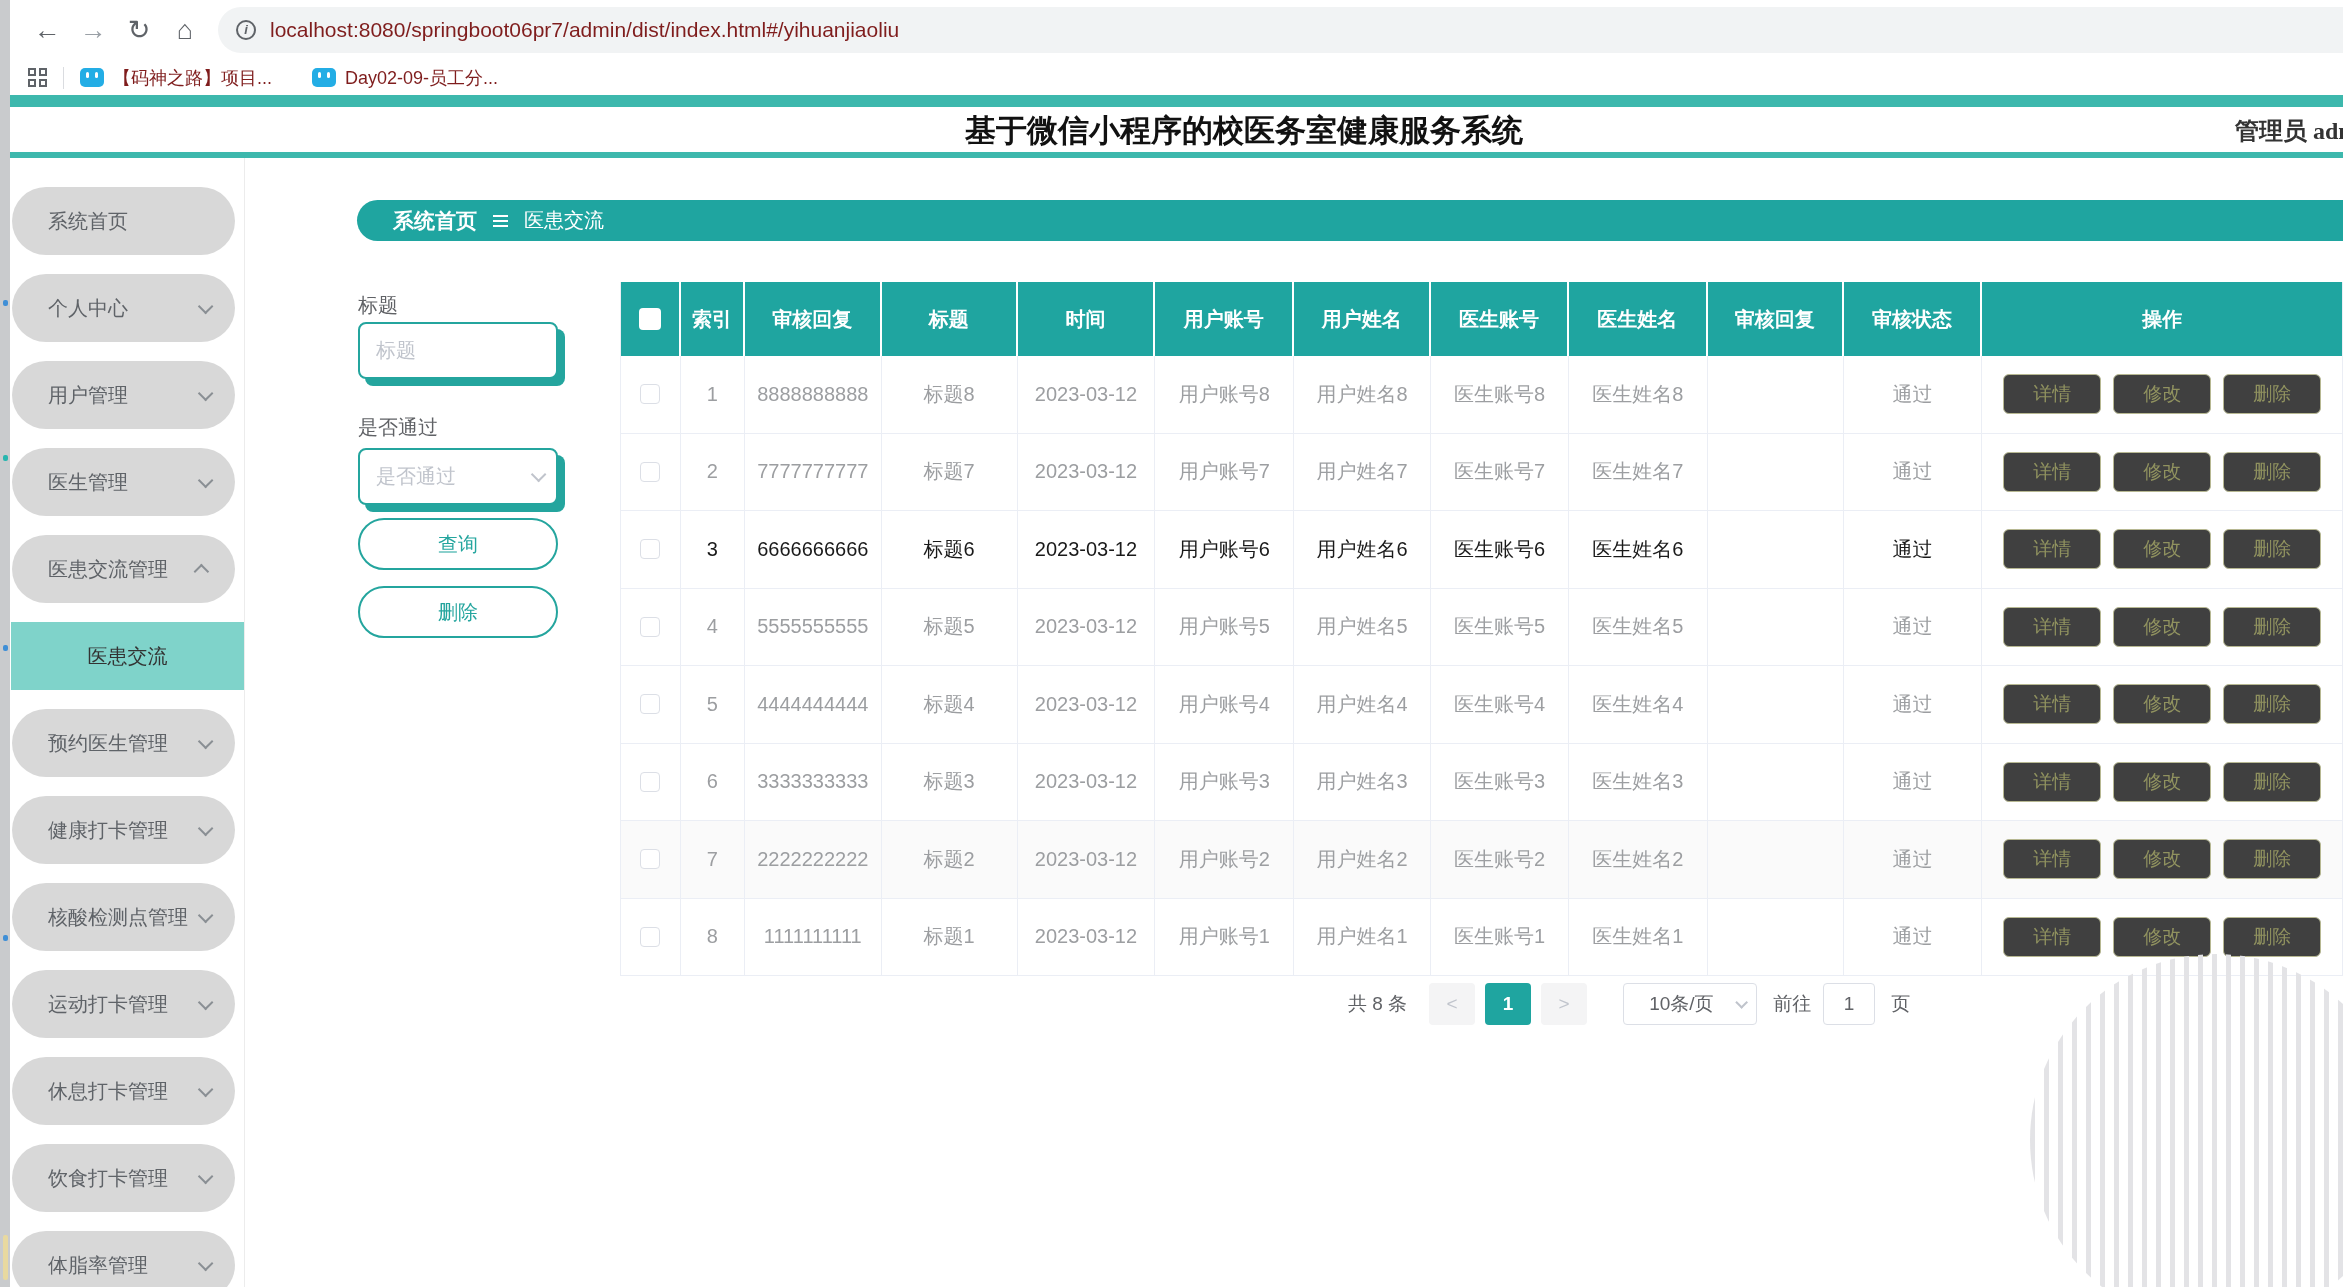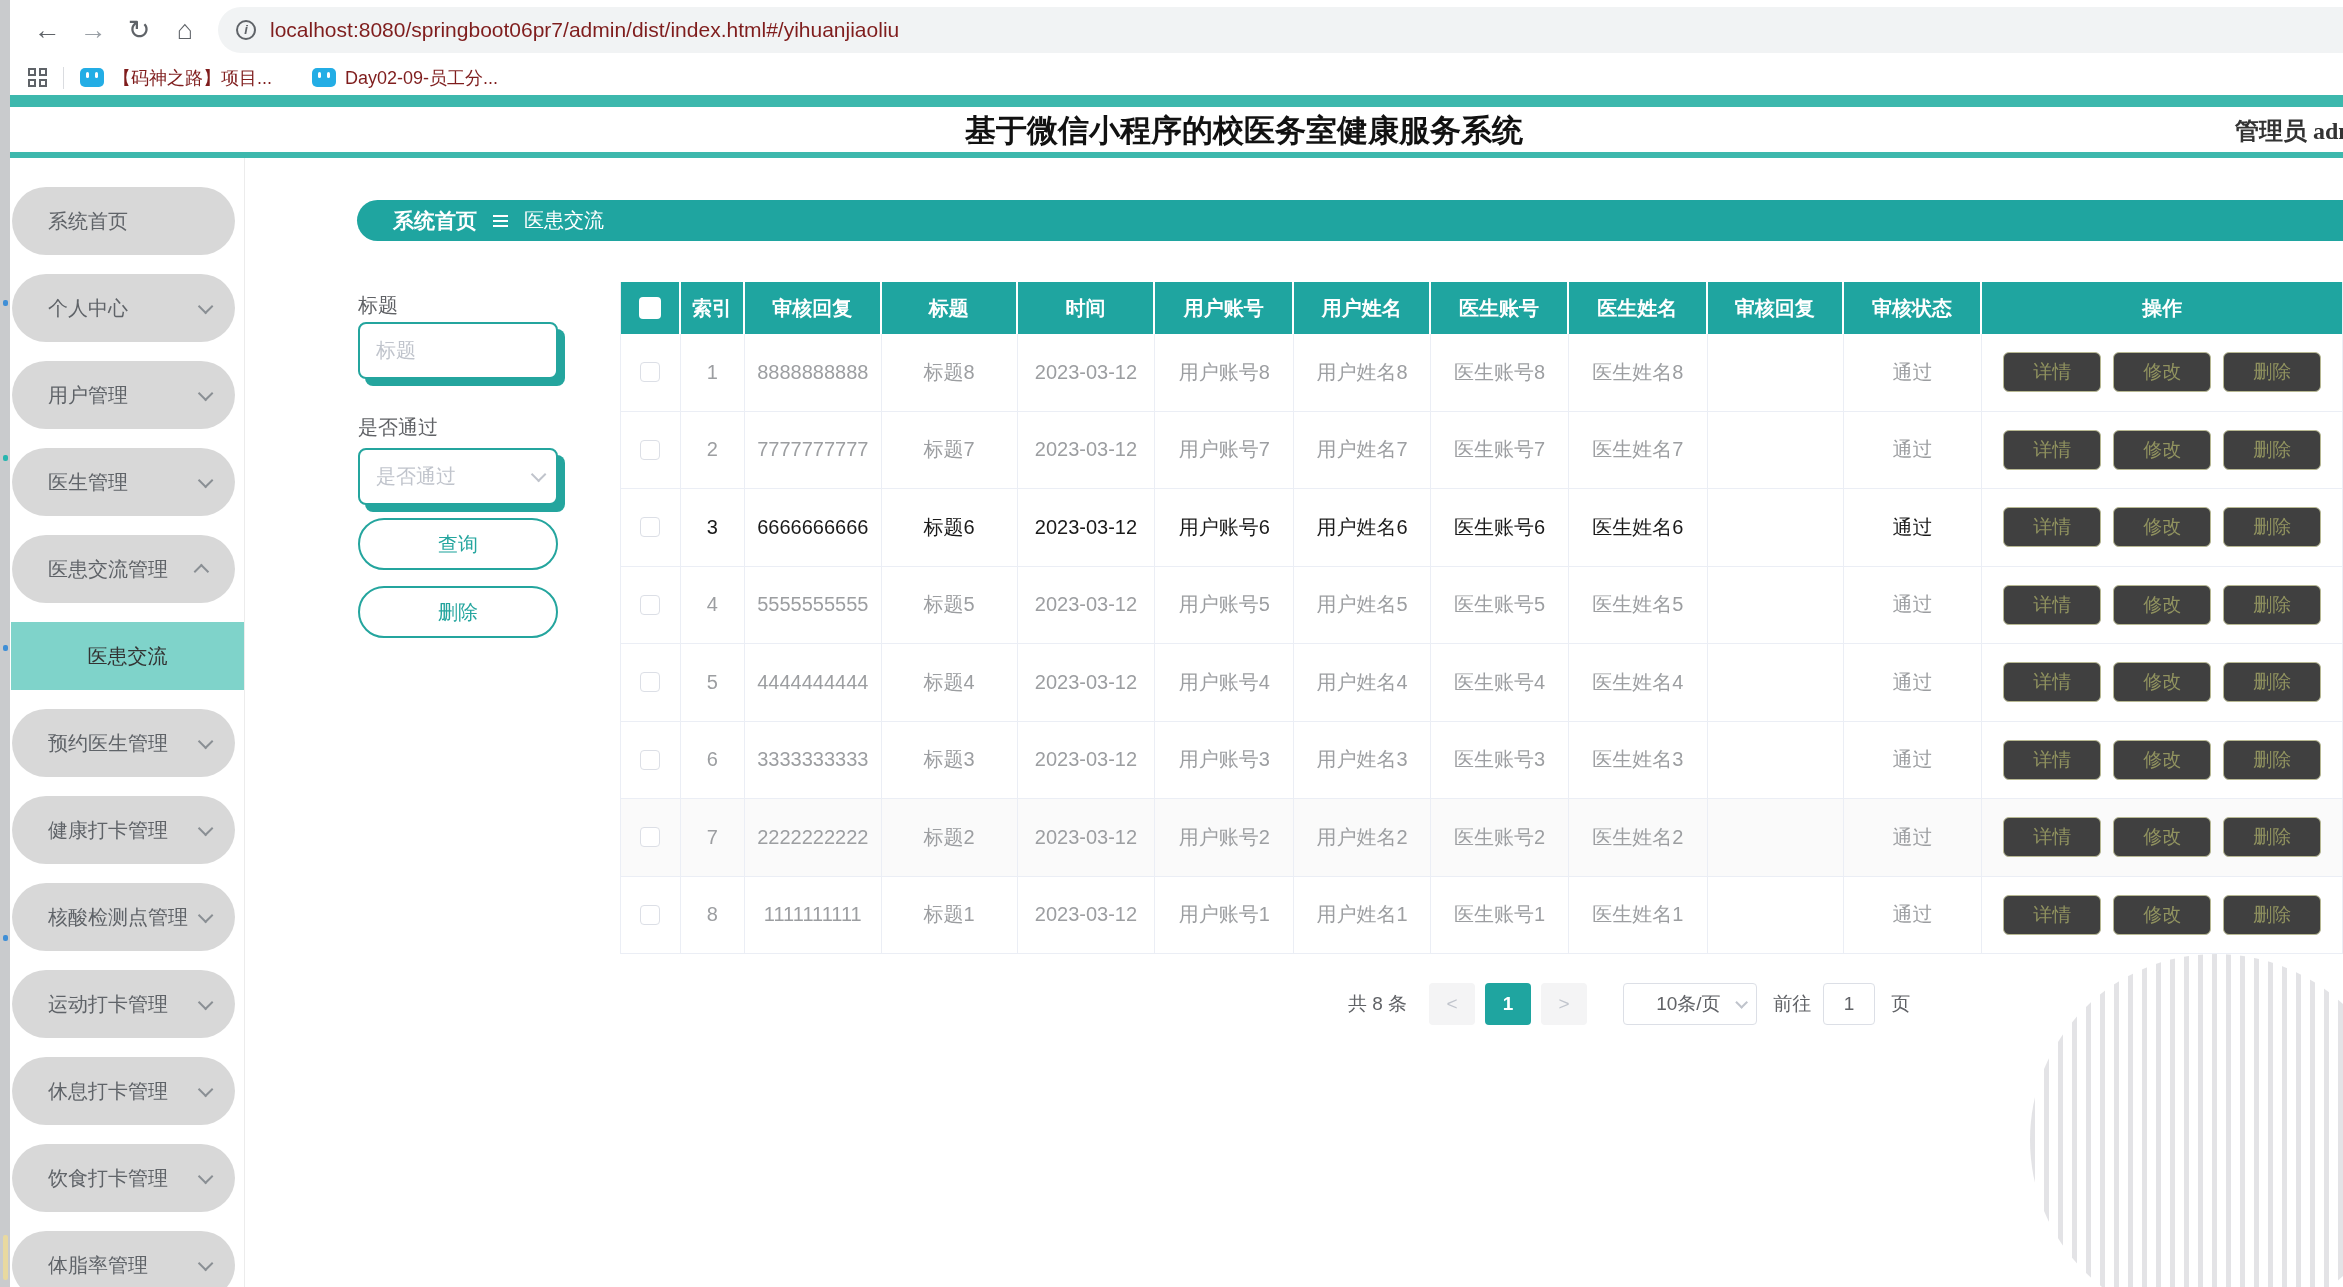--- a/index.html
+++ b/index.html
@@ -69,21 +69,21 @@
   .sel-chev { width:11px; height:11px; border-right:2px solid #c0c4cc; border-bottom:2px solid #c0c4cc;
     transform:rotate(45deg) translateY(-3px); }
   .pill-btn { position:absolute; left:358px; width:200px; height:52px; background:#fff; border:2px solid #24a59e;
     border-radius:26px; color:#24a59e; font-size:20px; cursor:pointer;
     font-family:"Liberation Sans","DejaVu Sans",sans-serif; }
   #query-btn { top:518px; } #delete-btn { top:586px; }
 
   
   #table { position:absolute; left:620px; top:282px; width:1723px; background:#fff;
     border-left:1px solid #ebeef5; border-right:1px solid #ebeef5; }
-  .thead { display:flex; height:52px; background:#1fa5a0; }
+  .thead { display:flex; height:74px; background:#1fa5a0; }
   .th { display:flex; align-items:center; justify-content:center; color:#fff; font-size:20px; font-weight:bold;
     border-right:2px solid #fff; height:100%; }
   .th:last-child { border-right:none; }
   .trow { display:flex; height:77.5px; border-bottom:1px solid #ebeef5; background:#fff; }
   .td { display:flex; align-items:center; justify-content:center; font-size:20px; color:#9c9ea1;
     border-right:1px solid #ebeef5; height:100%; overflow:hidden; white-space:nowrap; }
   .td:last-child { border-right:none; }
   .trow.em .td { color:#1a1a1a; }
   .trow.striped { background:#fafafa; }
   .c0{width:60px;} .c1{width:64px;} .c2{width:137px;} .c3{width:136px;} .c4{width:138px;}
@@ -95,21 +95,21 @@
     color:#90925f; font-size:19px; cursor:pointer; font-family:"Liberation Sans","DejaVu Sans",sans-serif; }
 
   
   #pagination { position:absolute; left:1348px; top:982px; height:44px; display:flex; align-items:center; }
   .pg-total { font-size:19px; color:#606266; margin-right:22px; }
   .pg-btn { width:46px; height:42px; border-radius:4px; display:flex; align-items:center; justify-content:center;
     font-size:19px; margin-right:10px; cursor:pointer; }
   .pg-btn.ends { background:#f4f4f5; color:#c0c4cc; }
   .pg-btn.active { background:#1fa5a0; color:#fff; font-weight:bold; }
   .pg-select { width:134px; height:42px; border:1px solid #dcdfe6; border-radius:4px; display:flex; align-items:center;
-    padding:0 12px 0 32px; margin-left:26px; cursor:pointer; }
+    padding:0 12px 0 25px; margin-left:26px; cursor:pointer; }
   .pg-select span:first-child { flex:1; font-size:19px; color:#606266; }
   .pg-select .sel-chev { width:9px; height:9px; }
   .pg-goto { font-size:19px; color:#606266; margin-left:16px; }
   .pg-input { width:52px; height:42px; border:1px solid #dcdfe6; border-radius:4px; margin-left:12px;
     display:flex; align-items:center; justify-content:center; font-size:19px; color:#606266; cursor:text; }
 
   
   #stripes { position:absolute; left:2030px; top:954px; width:372px; height:372px; border-radius:50%;
     background:repeating-linear-gradient(90deg,#e3e3e6 0 5px,rgba(255,255,255,0) 5px 14px); }
 </style>

